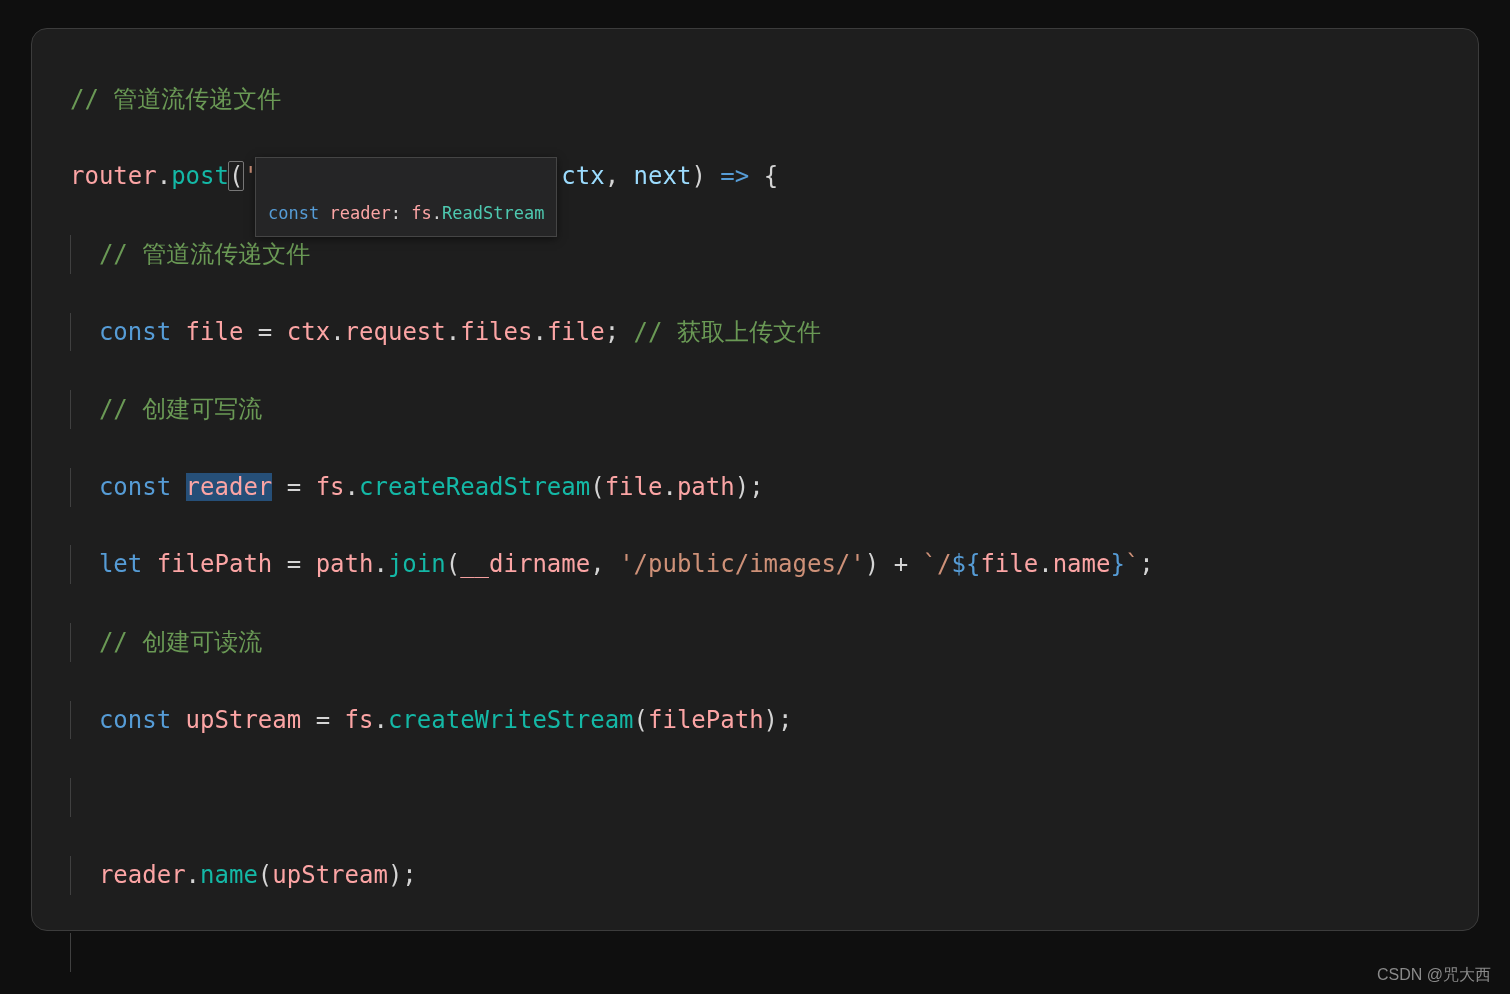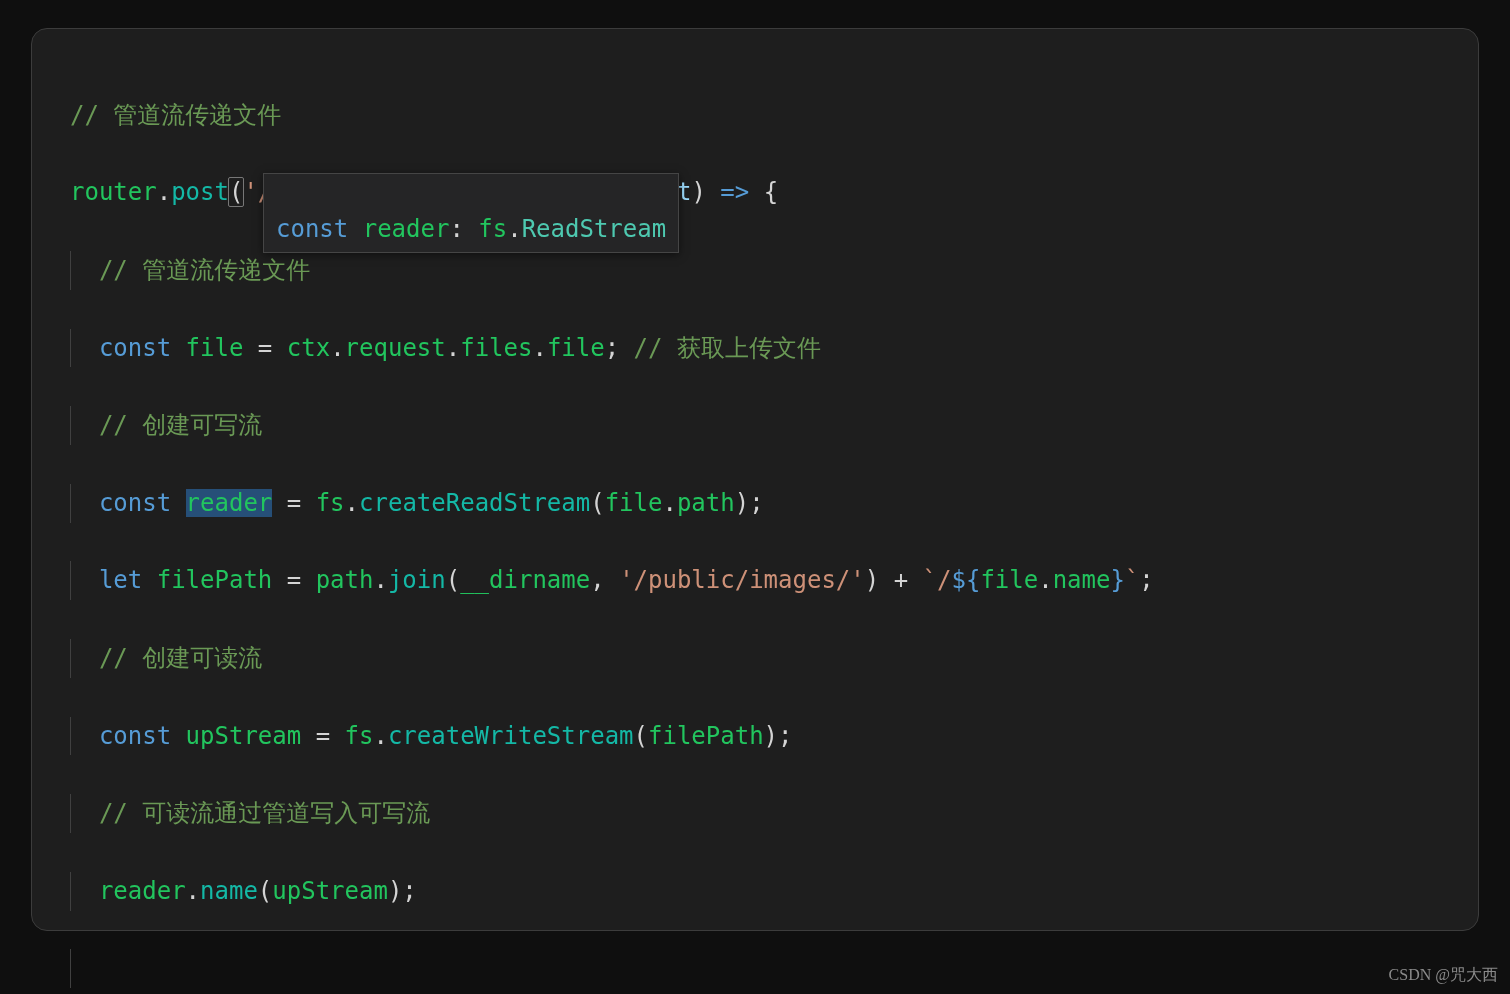--- a/index.html
+++ b/index.html
@@ -1,59 +1,58 @@
 <!DOCTYPE html>
 <html><head>
 <meta charset="utf-8">
 <style>
   html,body{margin:0;padding:0;background:#0f0f0f;width:1510px;height:994px;overflow:hidden;font-family:"Menlo","Consolas","DejaVu Sans Mono",monospace}
-  .frame{position:absolute;left:31px;top:28px;width:1448px;height:903px;background:#1e1e1e;border:1px solid #3c3c3c;border-radius:16px;box-sizing:border-box;padding:28px 38px 20px 38px}
+  .frame{position:absolute;left:31px;top:28px;width:1448px;height:903px;background:#1e1e1e;border:1px solid #3c3c3c;border-radius:16px;box-sizing:border-box;padding:12px 38px 20px 38px}
   .code{font-size:24px;line-height:38.8px;white-space:pre;color:#d4d4d4;position:relative}
   .line{display:block;position:relative}
   .tok-comment{color:#6a9955}
-  .tok-var{color:#22c55e}
+  .tok-var{color:#fca5a5}
   .tok-func{color:#14b8a6}
   .tok-keyword{color:#569cd6}
   .tok-string{color:#ce9178}
   .tok-punct{color:#d4d4d4}
   .tok-class{color:#4ec9b0}
   .tok-param{color:#9cdcfe}
   .bracket-hl{border:1px solid #777;border-radius:2px;margin:-1px}
   .guide{border-left:1px solid #404040;display:inline-block;height:38.8px;vertical-align:top;margin-right:-1px}
   .tooltip{
     position:absolute;
     left:185px;
     top:116px;
     background:#252526;
     border:1px solid #454545;
     padding:4px 12px 6px 12px;
-    font-size:24px;
+    font-size:17px;
     line-height:34px;
     z-index:5;
     box-shadow:0 2px 8px rgba(0,0,0,0.5);
-    margin-left:8px;
   }
-  .watermark{position:absolute;right:12px;bottom:8px;color:#8a8a8a;font-size:16px;font-family:Liberation Serif, serif}
+  .watermark{position:absolute;right:19px;bottom:8px;color:#8a8a8a;font-size:16px;font-family:Liberation Sans, sans-serif}
   .sel{background:#264f78}
 </style>
 </head>
 <body>
 
 <div class="frame">
 <div class="code">
 <span class="line"><span class="tok-comment">// 管道流传递文件</span></span>
 <span class="line"><span class="tok-var">router</span><span class="tok-punct">.</span><span class="tok-func">post</span><span class="tok-punct bracket-hl">(</span><span class="tok-string">'/uploadfile'</span><span class="tok-punct">,</span> <span class="tok-keyword">async</span> <span class="tok-punct">(</span><span class="tok-param">ctx</span><span class="tok-punct">,</span> <span class="tok-param">next</span><span class="tok-punct">)</span> <span class="tok-keyword">=&gt;</span> <span class="tok-punct">{</span></span>
 <span class="line"><span class="guide"></span>  <span class="tok-comment">// 管道流传递文件</span></span>
 <span class="line"><span class="guide"></span>  <span class="tok-keyword">const</span> <span class="tok-var">file</span> <span class="tok-punct">=</span> <span class="tok-var">ctx</span><span class="tok-punct">.</span><span class="tok-var">request</span><span class="tok-punct">.</span><span class="tok-var">files</span><span class="tok-punct">.</span><span class="tok-var">file</span><span class="tok-punct">;</span> <span class="tok-comment">// 获取上传文件</span></span>
 <span class="line"><span class="guide"></span>  <span class="tok-comment">// 创建可写流</span></span>
 <span class="line"><span class="guide"></span>  <span class="tok-keyword">const</span> <span class="tok-var sel">reader</span> <span class="tok-punct">=</span> <span class="tok-var">fs</span><span class="tok-punct">.</span><span class="tok-func">createReadStream</span><span class="tok-punct">(</span><span class="tok-var">file</span><span class="tok-punct">.</span><span class="tok-var">path</span><span class="tok-punct">)</span><span class="tok-punct">;</span></span>
 <span class="line"><span class="guide"></span>  <span class="tok-keyword">let</span> <span class="tok-var">filePath</span> <span class="tok-punct">=</span> <span class="tok-var">path</span><span class="tok-punct">.</span><span class="tok-func">join</span><span class="tok-punct">(</span><span class="tok-var">__dirname</span><span class="tok-punct">,</span> <span class="tok-string">'/public/images/'</span><span class="tok-punct">)</span> <span class="tok-punct">+</span> <span class="tok-string">`</span><span class="tok-string">/</span><span class="tok-keyword">${</span><span class="tok-var">file</span><span class="tok-punct">.</span><span class="tok-var">name</span><span class="tok-keyword">}</span><span class="tok-string">`</span><span class="tok-punct">;</span></span>
 <span class="line"><span class="guide"></span>  <span class="tok-comment">// 创建可读流</span></span>
 <span class="line"><span class="guide"></span>  <span class="tok-keyword">const</span> <span class="tok-var">upStream</span> <span class="tok-punct">=</span> <span class="tok-var">fs</span><span class="tok-punct">.</span><span class="tok-func">createWriteStream</span><span class="tok-punct">(</span><span class="tok-var">filePath</span><span class="tok-punct">)</span><span class="tok-punct">;</span></span>
-<span class="line"><span class="guide"></span>  <span class="tok-comment">// 可读流通过管道写入可写流</span></span>
+<span class="line"><span class="guide"></span>  </span>
 <span class="line"><span class="guide"></span>  <span class="tok-var">reader</span><span class="tok-punct">.</span><span class="tok-func">name</span><span class="tok-punct">(</span><span class="tok-var">upStream</span><span class="tok-punct">)</span><span class="tok-punct">;</span></span>
 <span class="line"><span class="guide"></span></span>
 
 
 
 
 
 
 
 

